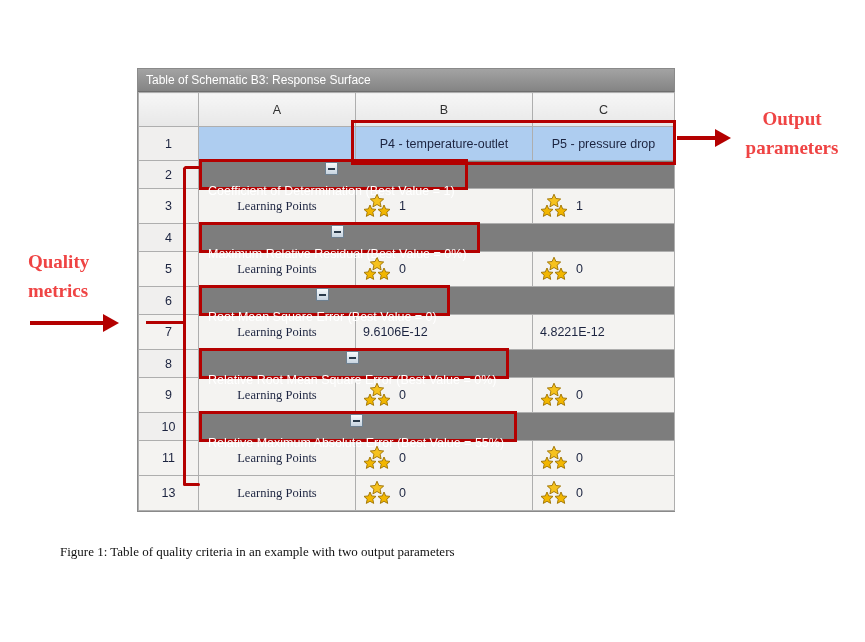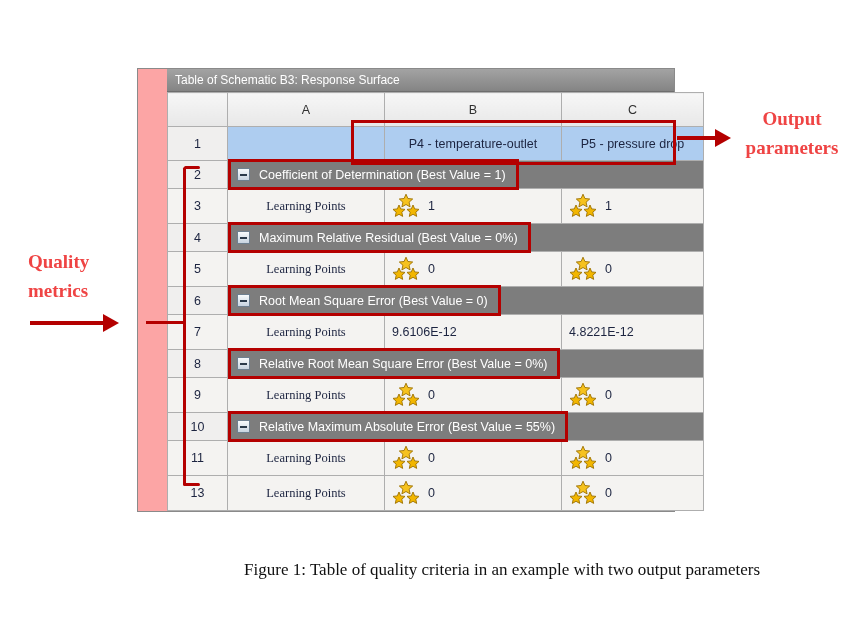--- a/index.html
+++ b/index.html
@@ -4,21 +4,21 @@
 <style>
   html,body { margin:0; padding:0; }
   body {
     width:865px; height:642px; position:relative; overflow:hidden;
     background:#ffffff; font-family:"Liberation Sans", sans-serif;
   }
 
   
   .table-window {
     position:absolute; left:137px; top:68px; width:538px;
-    border:1px solid #8a8a8a; background:#fca5a5; box-sizing:border-box;padding-left:29px;
+    border:1px solid #8a8a8a; background:#fca5a5; box-sizing:border-box;
   }
   .title-bar {
     height:22px; line-height:22px; padding-left:8px;
     background:linear-gradient(#a3a3a3,#848484);
     border-bottom:1px solid #6e6e6e;
     color:#ffffff; font-size:12px; white-space:nowrap; overflow:hidden;
   }
   table.grid {
     border-collapse:collapse; table-layout:fixed; width:536px;
     font-size:12.5px; color:#1c2440;
@@ -35,21 +35,21 @@
   }
   td.rownum { background:#f0efee; text-align:center; color:#1c2440; }
 
   tr.param-header td.cell { height:33px; background:#aecdf0; text-align:center; }
 
   tr.section { height:27px; }
   td.sectcell { background:#7d7d7d; }
   .section-box {
     display:inline-flex; align-items:center; gap:9px;
     height:31px; margin:-2px 0; padding:0 10px 0 6px; box-sizing:border-box;
-    border:3px solid #b40000; position:relative; z-index:3;
+    border:3px solid #b40000; position:relative; z-index:3;flex-direction:column;
   }
   .minus-icon {
     width:13px; height:13px; display:inline-block; position:relative;
     background:linear-gradient(#f7fafc,#c7d4e0); border:1px solid #6e8090;
     box-sizing:border-box; flex:0 0 auto;
   }
   .minus-icon::after {
     content:""; position:absolute; left:2px; right:2px; top:5px; height:2px;
     background:#2a3a4a;
   }
@@ -86,22 +86,22 @@
   #bracket-hook-bottom { left:184px; top:483px; width:16px; height:3px; border-radius:2px; }
 
   .annot-label {
     position:absolute; color:#ef4444; font-family:"Liberation Serif", serif;
     font-weight:bold; font-size:19px; line-height:1.55; z-index:20;
   }
   #label-output { left:722px; top:104px; width:140px; text-align:center; }
   #label-quality { left:28px; top:247px; width:100px; text-align:left; }
 
   .caption {
-    position:absolute; left:60px; top:560px; width:700px; text-align:right;
-    color:#101010; font-family:"Liberation Serif", serif; font-size:17px;
+    position:absolute; left:60px; top:544px; width:700px; text-align:left;
+    color:#101010; font-family:"Liberation Serif", serif; font-size:13px;
   }
 </style>
 </head>
 <body>
 
 <div class="table-window">
   <div class="title-bar">
     <span>Table of Schematic B3: Response Surface</span>
   </div>
   <table class="grid">

